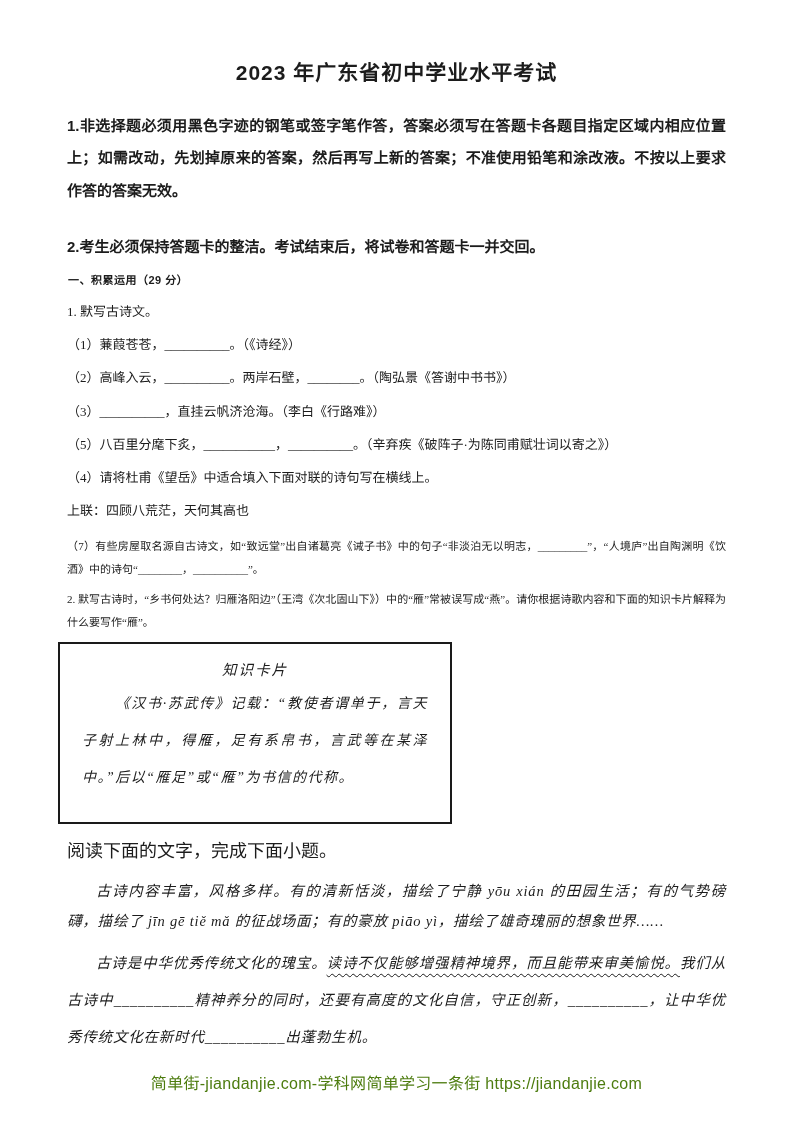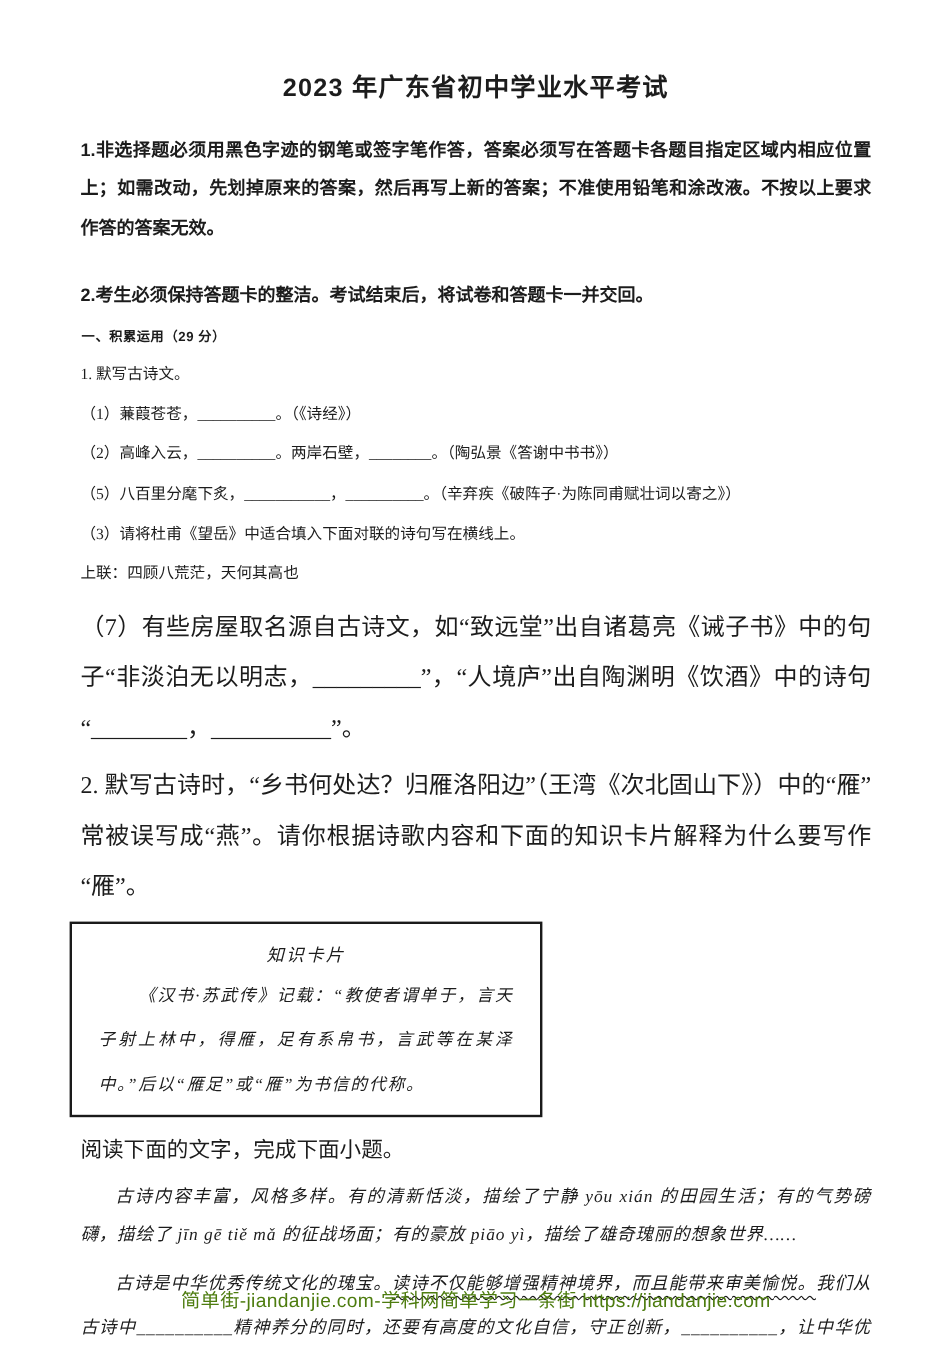--- a/index.html
+++ b/index.html
@@ -49,32 +49,32 @@
 
   
   .line {
     font-size: 13px;
     line-height: 1.4;
     margin-bottom: 15px;
     white-space: nowrap;
   }
 
   .para {
-    font-size: 20px;
+    font-size: 11px;
     line-height: 2.1;
     text-align: justify;
     margin-bottom: 6px;
   }
 
   
   .knowledge-card {
     width: 394px;
     border: 2px solid #1a1a1a;
     margin: 8px 0 0 -9px;
-    padding: 14px 22px 6px 22px;
+    padding: 14px 22px 26px 22px;
     font-family: "Liberation Serif", "DejaVu Serif", serif;
     font-style: italic;
   }
   .knowledge-card .card-title {
     text-align: center;
     font-size: 14.5px;
     letter-spacing: 2px;
     margin-bottom: 6px;
     font-weight: normal;
   }
@@ -139,22 +139,23 @@
   <p class="notice">1.非选择题必须用黑色字迹的钢笔或签字笔作答，答案必须写在答题卡各题目指定区域内相应位置上；如需改动，先划掉原来的答案，然后再写上新的答案；不准使用铅笔和涂改液。不按以上要求作答的答案无效。</p>
 
   <p class="notice">2.考生必须保持答题卡的整洁。考试结束后，将试卷和答题卡一并交回。</p>
 
   <h2 class="section-heading">一、积累运用（29 分）</h2>
 
   <p class="line">1. 默写古诗文。</p>
 
   <p class="line">（1）蒹葭苍苍，__________。（《诗经》）</p>
   <p class="line">（2）高峰入云，__________。两岸石壁，________。（陶弘景《答谢中书书》）</p>
+  <p class="line">（3）__________，直挂云帆济沧海。（李白《行路难》）</p>
   <p class="line">（5）八百里分麾下炙，___________，__________。（辛弃疾《破阵子·为陈同甫赋壮词以寄之》）</p>
-  <p class="line">（3）请将杜甫《望岳》中适合填入下面对联的诗句写在横线上。</p>
+  <p class="line">（4）请将杜甫《望岳》中适合填入下面对联的诗句写在横线上。</p>
 
   <p class="line">上联：四顾八荒茫，天何其高也</p>
 
 
   <p class="para">（7）有些房屋取名源自古诗文，如“致远堂”出自诸葛亮《诫子书》中的句子“非淡泊无以明志，_________”，“人境庐”出自陶渊明《饮酒》中的诗句“________，__________”。</p>
 
   <p class="para">2. 默写古诗时，“乡书何处达？归雁洛阳边”（王湾《次北固山下》）中的“雁”常被误写成“燕”。请你根据诗歌内容和下面的知识卡片解释为什么要写作“雁”。</p>
 
   <div class="knowledge-card">
     <div class="card-title">知识卡片</div>

